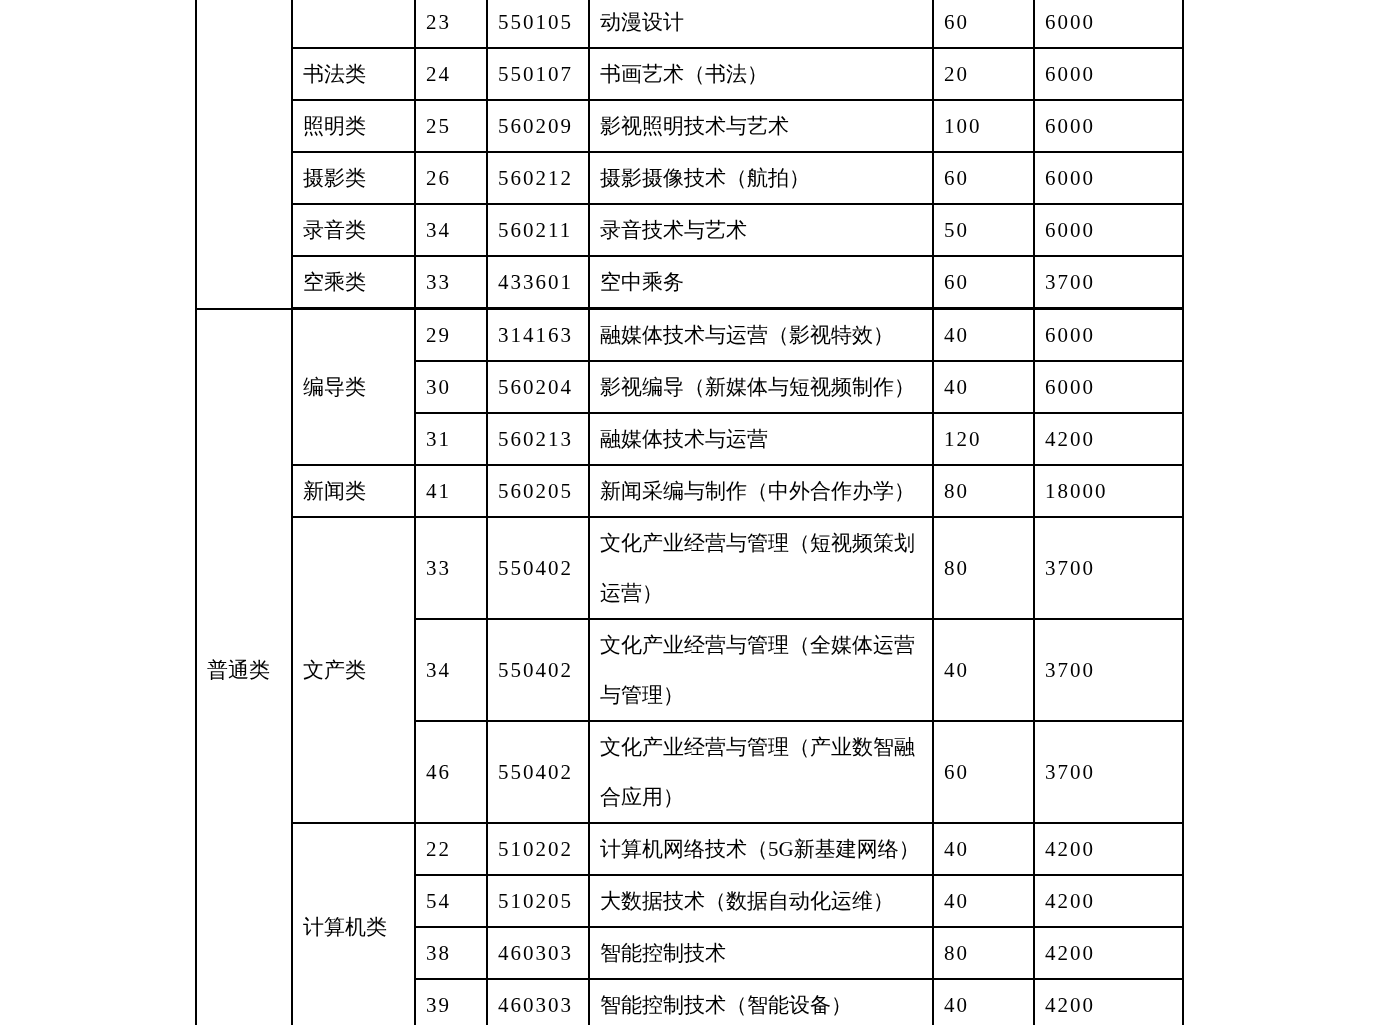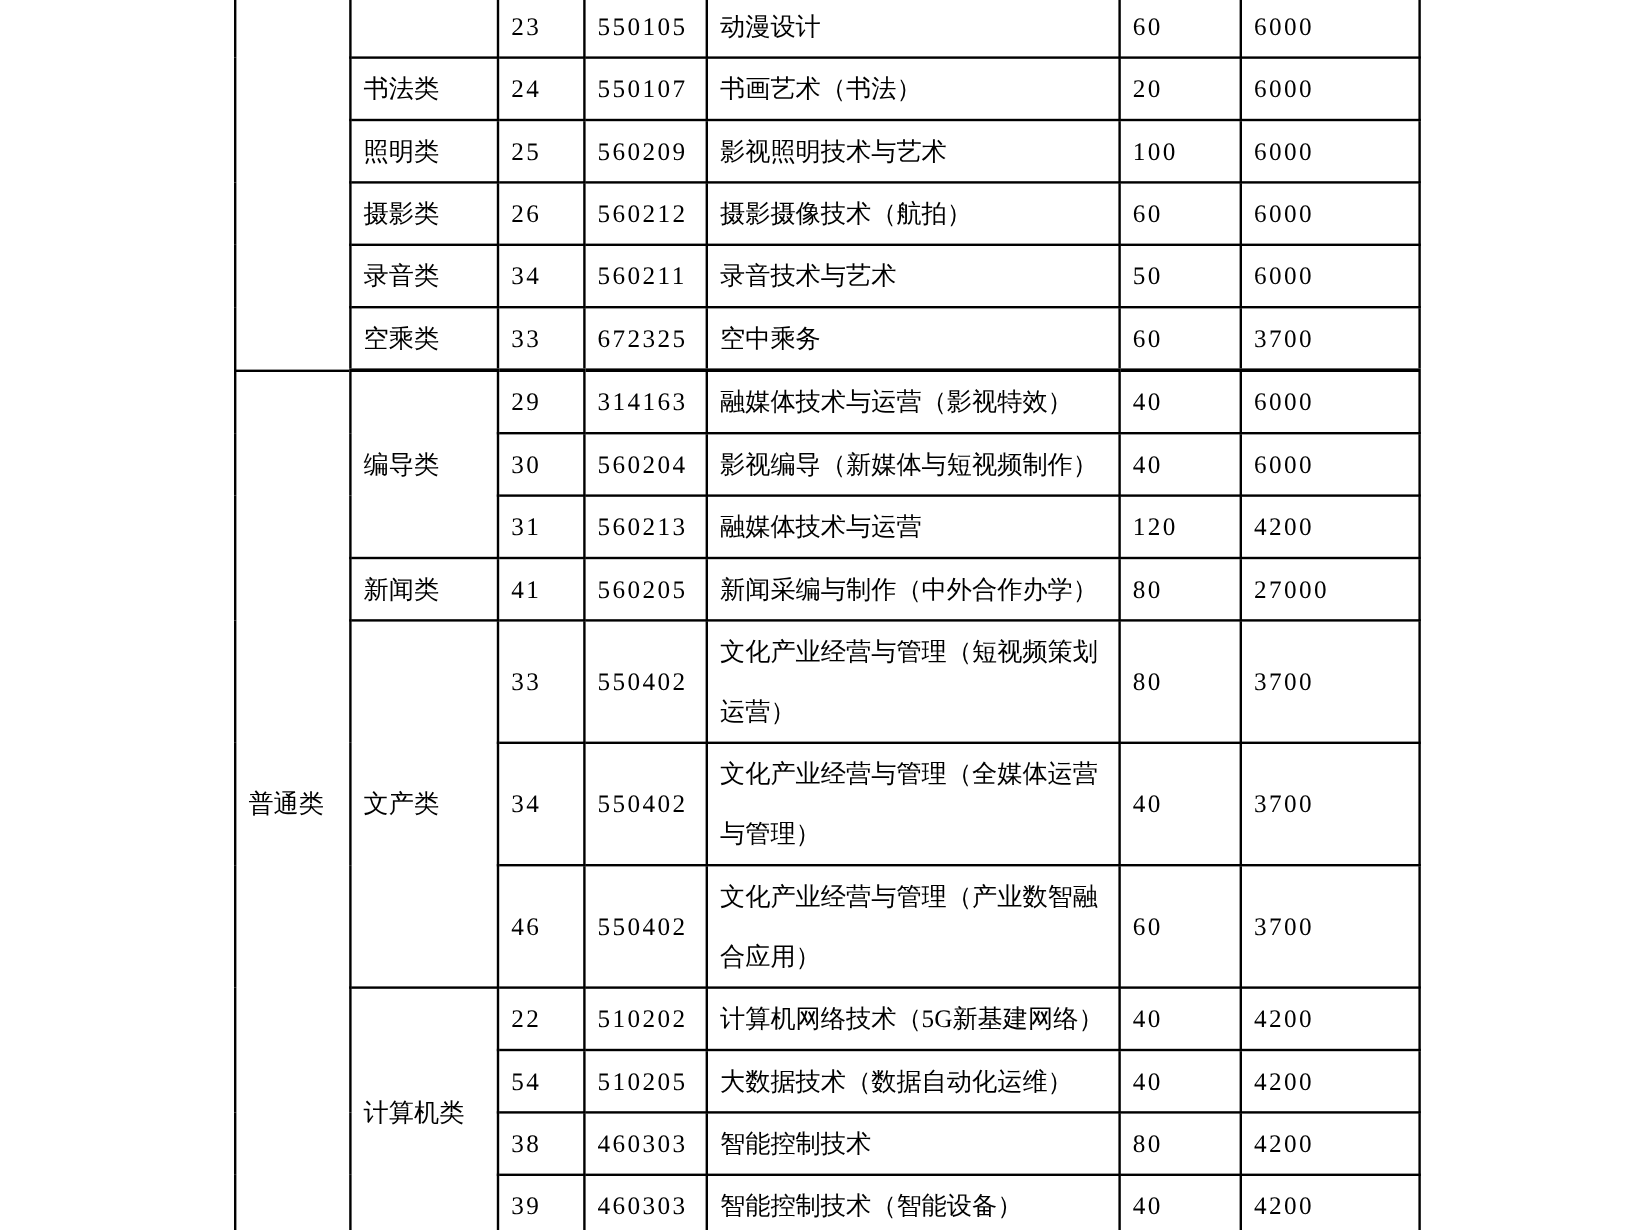--- a/index.html
+++ b/index.html
@@ -112,21 +112,21 @@
       <td class="numeric">34</td>
       <td class="numeric">560211</td>
       <td class="major">录音技术与艺术</td>
       <td class="numeric">50</td>
       <td class="numeric">6000</td>
     </tr>
 
     <tr class="h52 section-end">
       <td>空乘类</td>
       <td class="numeric">33</td>
-      <td class="numeric">672325</td>
+      <td class="numeric">433601</td>
       <td class="major">空中乘务</td>
       <td class="numeric">60</td>
       <td class="numeric">3700</td>
     </tr>
 
     <tr class="h52">
       <td rowspan="11">普通类</td>
       <td rowspan="3">编导类</td>
       <td class="numeric">29</td>
       <td class="numeric">314163</td>
@@ -150,21 +150,21 @@
       <td class="numeric">120</td>
       <td class="numeric">4200</td>
     </tr>
 
     <tr class="h51">
       <td>新闻类</td>
       <td class="numeric">41</td>
       <td class="numeric">560205</td>
       <td class="major">新闻采编与制作（中外合作办学）</td>
       <td class="numeric">80</td>
-      <td class="numeric">27000</td>
+      <td class="numeric">18000</td>
     </tr>
 
     <tr class="h101">
       <td rowspan="3">文产类</td>
       <td class="numeric">33</td>
       <td class="numeric">550402</td>
       <td class="major">文化产业经营与管理（短视频策划
 运营）</td>
       <td class="numeric">80</td>
       <td class="numeric">3700</td>

